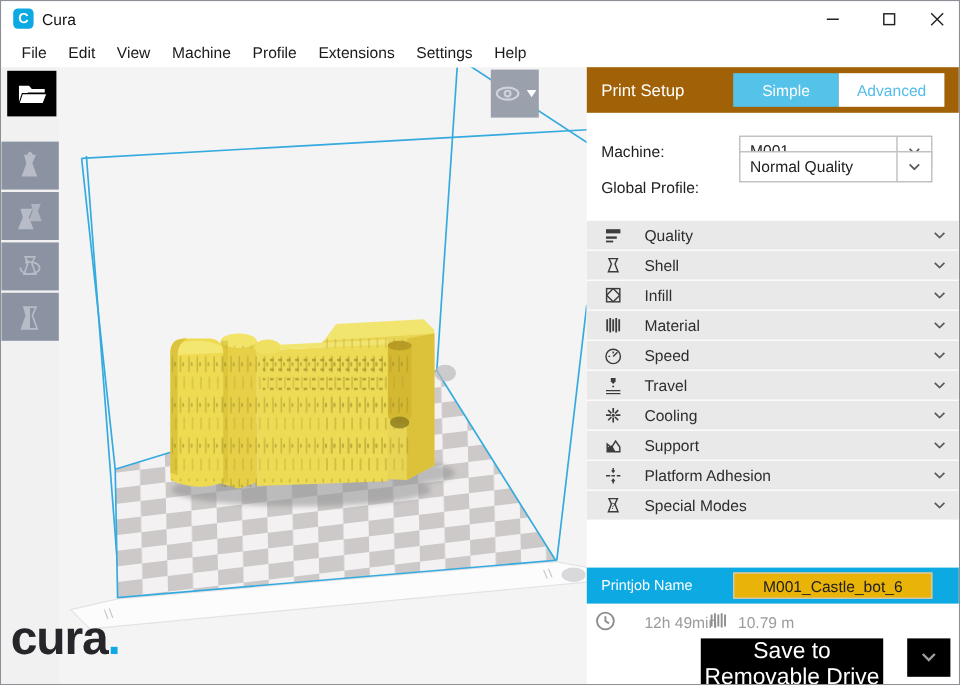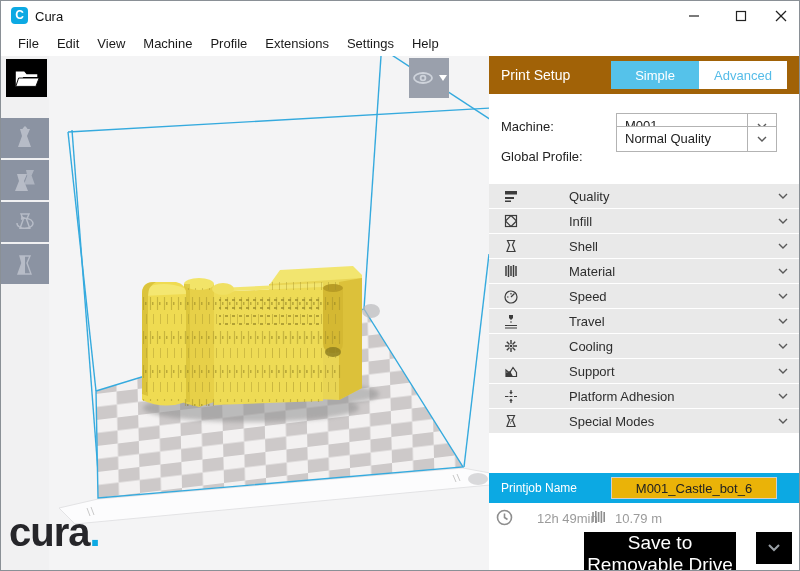--- a/index.html
+++ b/index.html
@@ -36,21 +36,21 @@
   .toggle .seg { width:88px; height:28px; font-size:13px; display:flex; align-items:center; justify-content:center; }
   .seg-simple { background:#55c2ea; color:#fff; }
   .seg-advanced { background:#fff; color:#55bce8; }
 
   .form-label { position:absolute; left:12px; font-size:13px; color:#222; }
   .dropdown { position:absolute; left:127px; width:161px; height:26px; background:#fff; border:1px solid #b3b3b3; display:flex; }
   .dropdown .val { flex:1; font-size:13px; color:#222; padding:4px 0 0 8px; white-space:nowrap; overflow:hidden; }
   .dropdown .arrow { width:29px; border-left:1px solid #b3b3b3; display:flex; align-items:center; justify-content:center; }
 
   .settings { position:absolute; left:0; top:128px; width:312px; }
-  .setting-row { position:relative; width:312px; height:24px; background:#e9e9e9; margin-bottom:1px; display:flex; align-items:center;gap:32px; }
+  .setting-row { position:relative; width:312px; height:24px; background:#e9e9e9; margin-bottom:1px; display:flex; align-items:center; }
   .setting-row .s-icon { width:18px; height:18px; margin-left:13px; display:flex; align-items:center; justify-content:center; }
   .setting-row .s-label { font-size:13px; color:#2e2e2e; margin-left:17px; }
   .setting-row .chev { position:absolute; right:13px; top:9px; }
   .chev polyline { fill:none; stroke:#5a5a5a; stroke-width:1.4; }
   .s-icon svg { stroke:#3c3c3c; fill:none; stroke-width:1.2; }
 
   .pj-bar { position:absolute; left:0; top:417px; width:312px; height:30px; background:#0ca9e3; }
   .pj-label { position:absolute; left:12px; top:8px; color:#fff; font-size:12px;text-align:center; }
   .pj-input { position:absolute; left:122px; top:4px; width:166px; height:22px; border:1px solid #cfcfcf; background:#eab308; font-size:13px; color:#222; text-align:center; font-family:"Liberation Sans", sans-serif; }
 
@@ -264,37 +264,37 @@
         </span>
         <span class="s-label">Quality</span>
         <svg class="chev" width="10" height="6">
             <polyline points="1,1 5,5 9,1"></polyline>
           </svg>
       </div>
 
       <div class="setting-row">
         <span class="s-icon">
           <svg width="16" height="16">
+              <path d="M4.5,2.5 h7 l-2,4.5 2.5,6.5 h-8 l2.5,-6.5 z"></path>
+            </svg>
+        </span>
+        <span class="s-label">Shell</span>
+        <svg class="chev" width="10" height="6">
+            <polyline points="1,1 5,5 9,1"></polyline>
+          </svg>
+      </div>
+
+      <div class="setting-row">
+        <span class="s-icon">
+          <svg width="16" height="16">
               <rect x="2.5" y="2.5" width="11" height="11"></rect>
               <path d="M2.5,8 L8,2.5 M8,13.5 L13.5,8 M2.5,8 L8,13.5 M8,2.5 L13.5,8"></path>
             </svg>
         </span>
         <span class="s-label">Infill</span>
-        <svg class="chev" width="10" height="6">
-            <polyline points="1,1 5,5 9,1"></polyline>
-          </svg>
-      </div>
-
-      <div class="setting-row">
-        <span class="s-icon">
-          <svg width="16" height="16">
-              <path d="M4.5,2.5 h7 l-2,4.5 2.5,6.5 h-8 l2.5,-6.5 z"></path>
-            </svg>
-        </span>
-        <span class="s-label">Shell</span>
         <svg class="chev" width="10" height="6">
             <polyline points="1,1 5,5 9,1"></polyline>
           </svg>
       </div>
 
       <div class="setting-row">
         <span class="s-icon">
           <svg width="16" height="16">
               <path d="M3,3 V13 M5.5,2 V14 M8,3 V13 M10.5,2 V14 M13,3 V13" stroke-width="1.5"></path>
             </svg>

